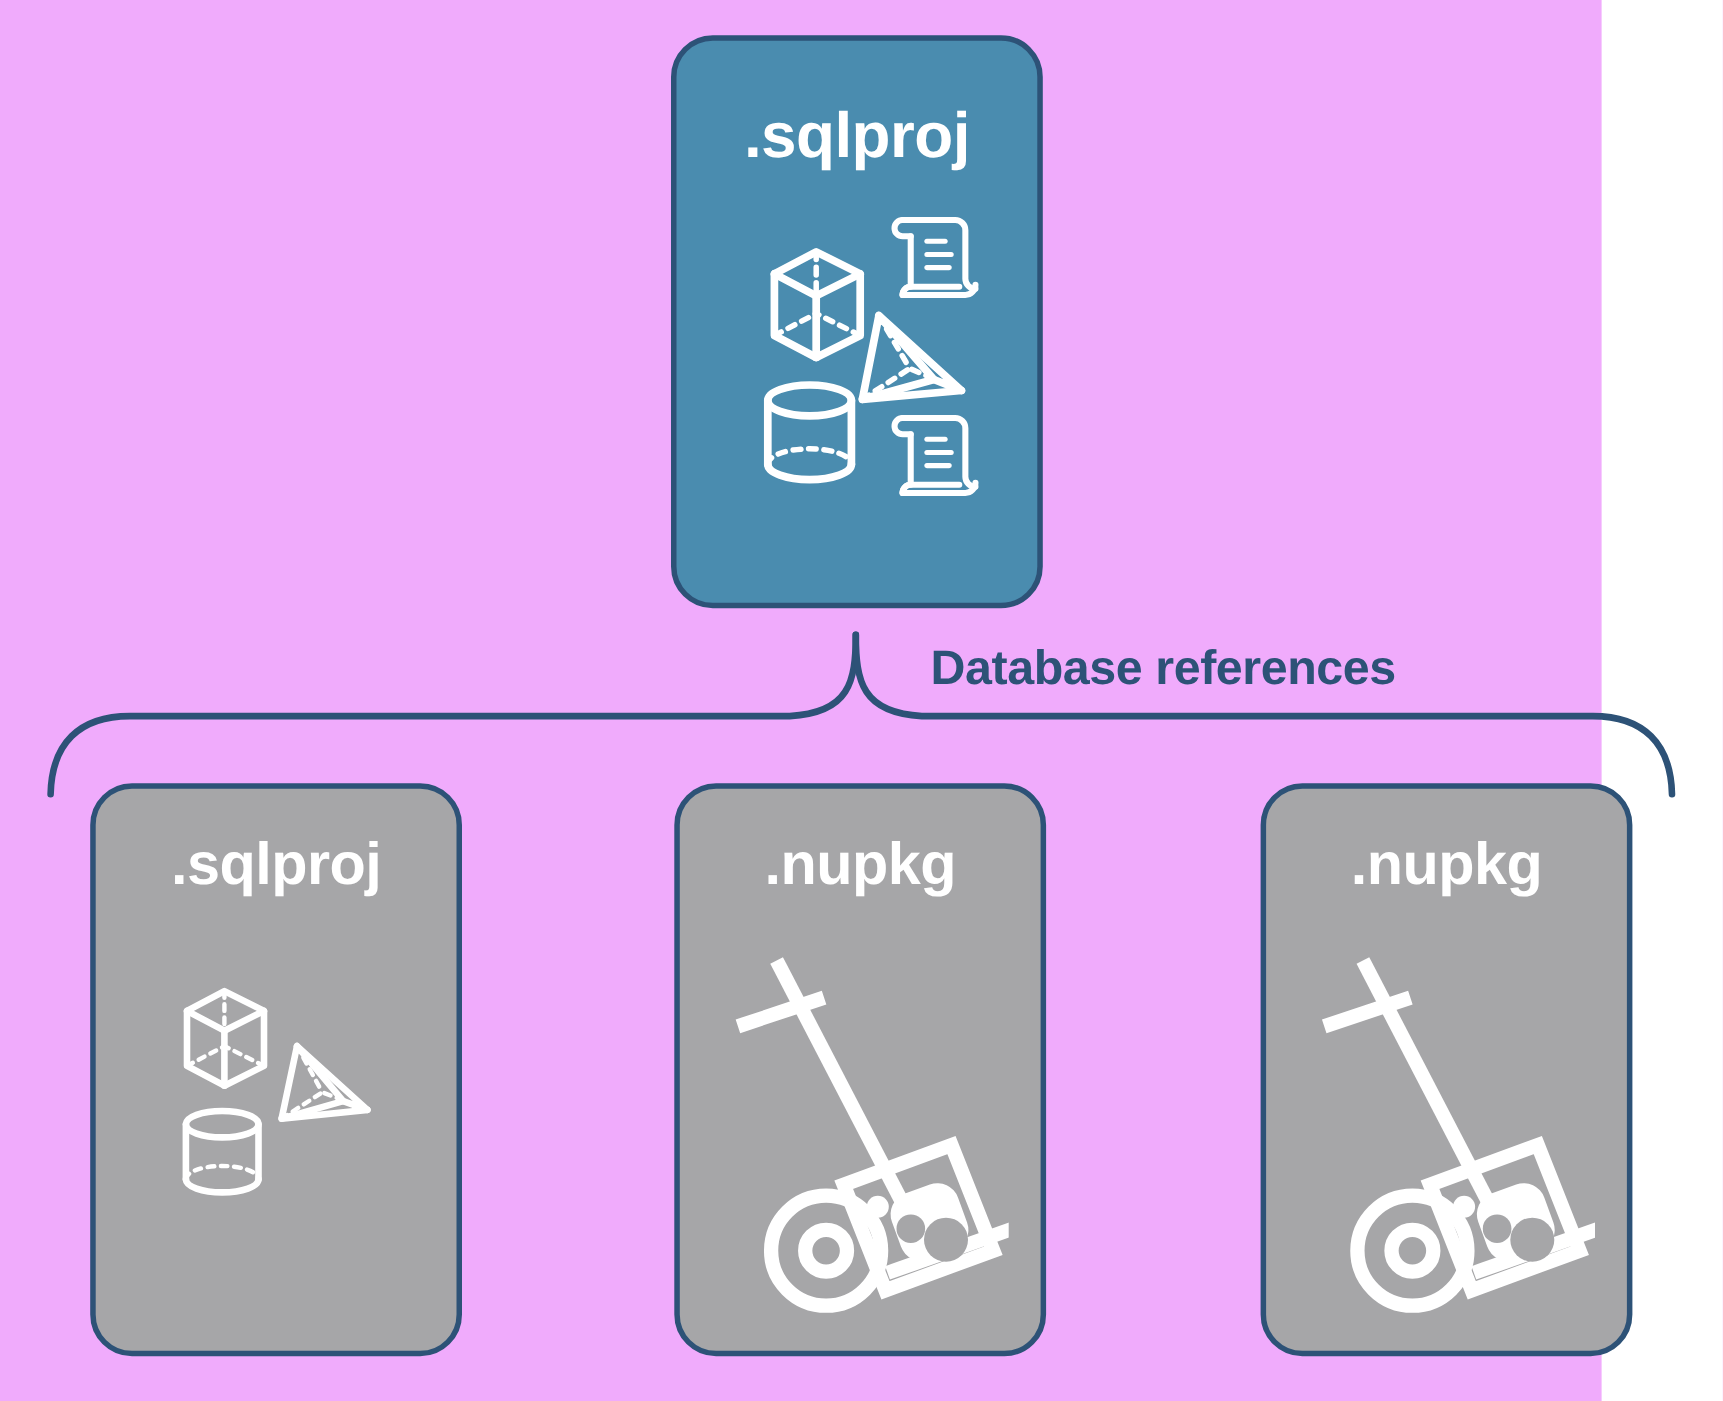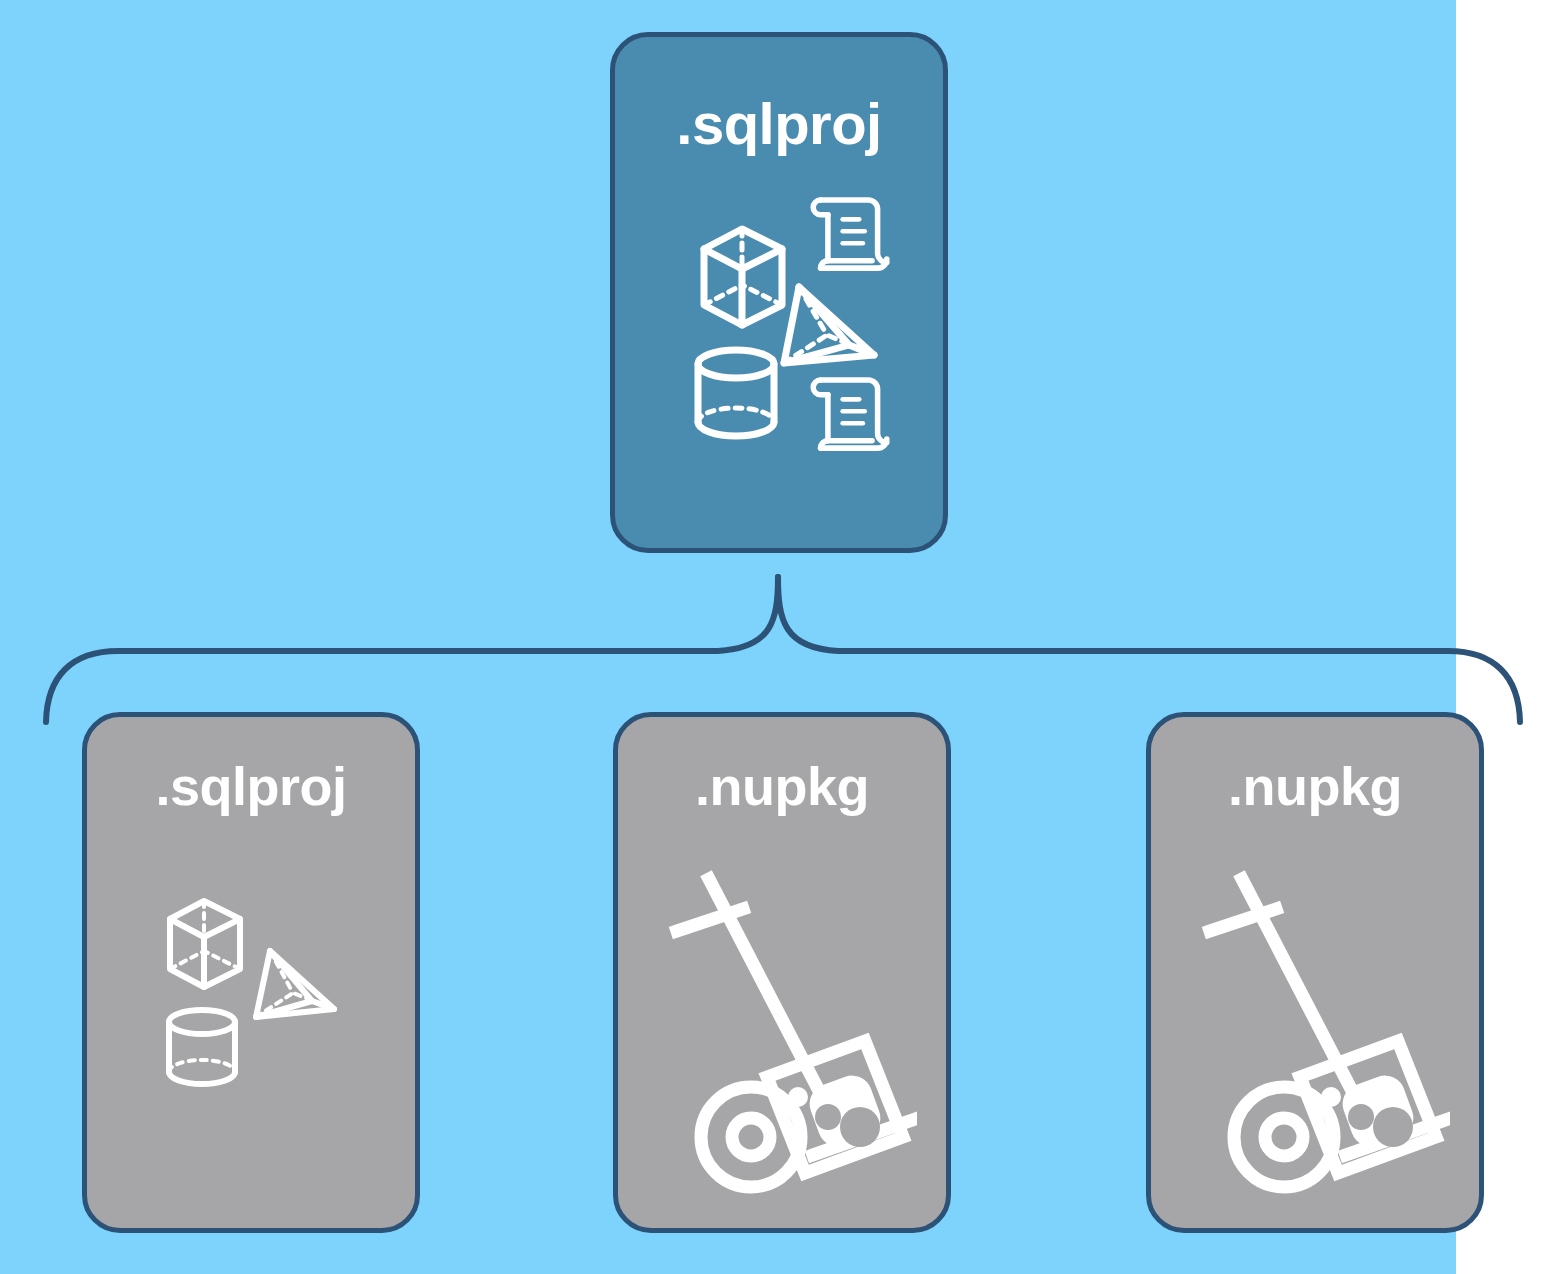--- a/index.html
+++ b/index.html
@@ -10,21 +10,21 @@
   body {
     width: 1566px;
     height: 1274px;
     font-family: "Liberation Sans", sans-serif;
     overflow: hidden;
   }
   #stage {
     position: relative;
     width: 1456px;
     height: 1274px;
-    background: #7dd3fc;
+    background: #f0abfc;
   }
   .node {
     position: absolute;
     border-radius: 38px;
     border: 5px solid #2d5277;
     box-sizing: border-box;
   }
   .node.primary { background: #4a8caf; }
   .node.secondary { background: #a6a6a8; }
 
@@ -155,20 +155,21 @@
                C 778 620, 772 648, 718 651
                L 118 651
                C 72 651, 47 676, 46 722"></path>
       <path d="M778 577
                C 778 620, 784 648, 838 651
                L 1448 651
                C 1494 651, 1519 676, 1520 722"></path>
     </g>
   </svg>
 
+  <div class="edge-label" style="left:846px; top:583px;">Database references</div>
 
   <div class="node secondary" id="node-ref-sqlproj" style="left:82px; top:712px; width:338px; height:521px;">
     <div class="node-label">.sqlproj</div>
 
     <div class="node-art" style="top:160px;">
       <svg width="210" height="230" viewBox="0 0 210 230" aria-hidden="true">
         <g fill="none" stroke="#ffffff" stroke-width="6" stroke-linecap="round" stroke-linejoin="round">
 
           <g>
             <path d="M24 42 L58 24 L94 42 L94 92 L58 110 L24 92 Z"></path>

